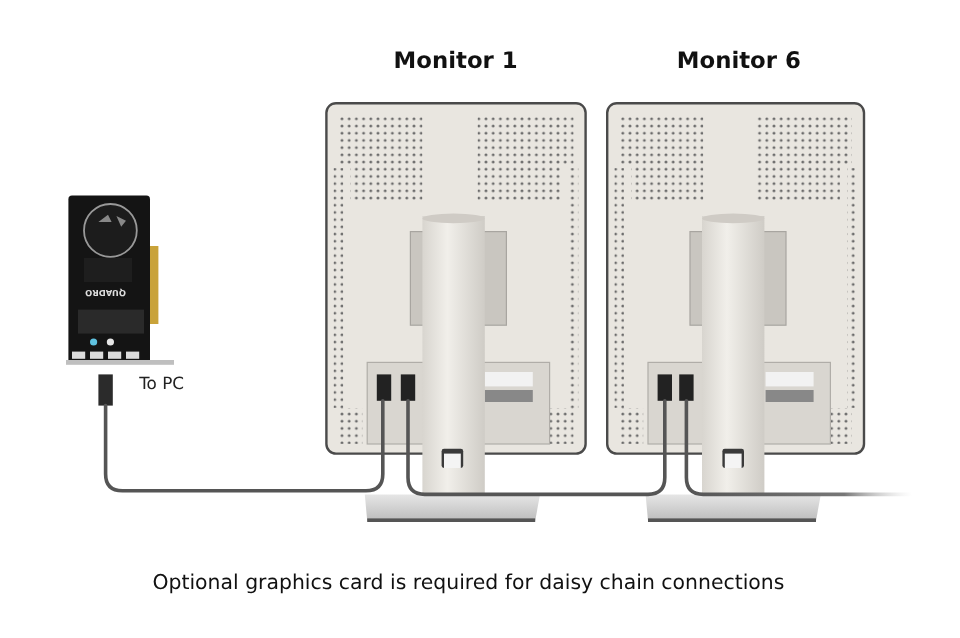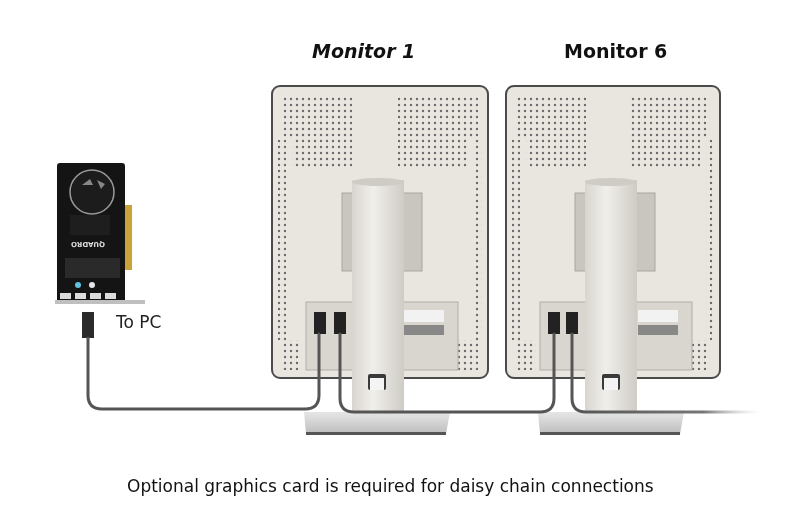--- a/index.html
+++ b/index.html
@@ -1,19 +1,19 @@
 <!DOCTYPE html>
 <html><head>
 <meta charset="utf-8">
 <style>
   html, body { margin:0; padding:0; background:#ffffff; }
   body { width:800px; height:532px; position:relative; overflow:hidden; font-family:"DejaVu Sans","Liberation Sans",sans-serif; }
   .label { position:absolute; color:#111; white-space:nowrap; }
   .monitor-title { font-weight:bold; font-size:19px; top:40px; }
-  .to-pc { font-size:17px; left:116px; top:312px; color:#222; }
+  .to-pc { font-size:14px; left:116px; top:312px; color:#222; }
   .caption { font-size:17px; left:127px; top:476px; color:#111;text-align:center; }
   svg.scene { position:absolute; left:0; top:0; }
 </style>
 </head>
 <body>
 
 <svg class="scene" width="800" height="532" viewBox="0 0 800 532">
   <defs>
     <pattern id="dots" width="6" height="6" patternUnits="userSpaceOnUse">
       <rect width="6" height="6" fill="#e9e6e0"></rect>
@@ -107,16 +107,16 @@
 
     <rect x="82" y="312" width="12" height="26" fill="#2b2b2b" stroke="none"></rect>
     <path d="M88 338 V395 q0 14 14 14 H305 q14 0 14 -14 V334"></path>
 
     <path d="M340 334 V398 q0 14 14 14 H540 q14 0 14 -14 V334"></path>
 
     <path d="M572 334 V398 q0 14 14 14 H760" stroke="url(#fadeCable)"></path>
   </g>
 </svg>
 
-<div class="label monitor-title" style="left:312px;font-style:italic;">Monitor 1</div>
+<div class="label monitor-title" style="left:328px;">Monitor 1</div>
 <div class="label monitor-title" style="left:564px;">Monitor 6</div>
 <div class="label to-pc">To PC</div>
 <div class="label caption">Optional graphics card is required for daisy chain connections</div>
 
 </body></html>

